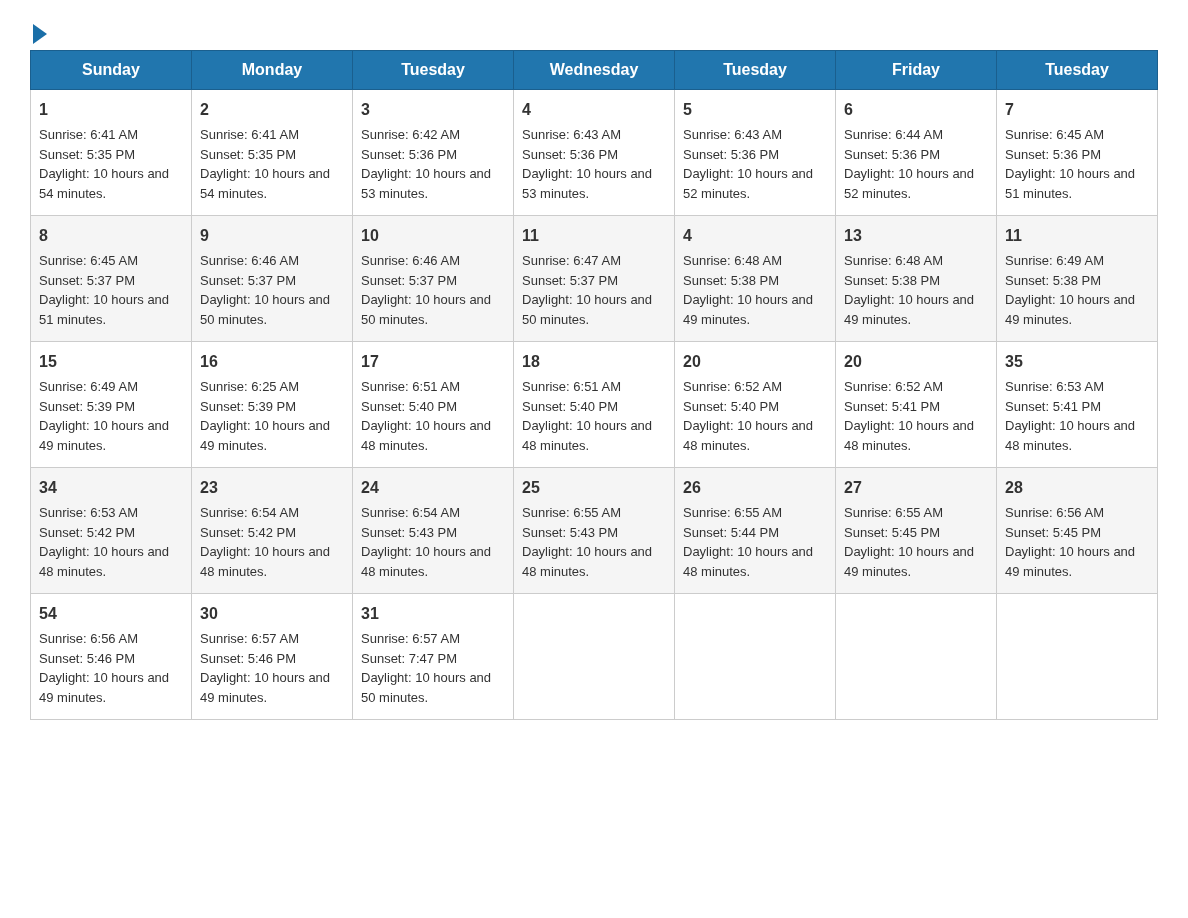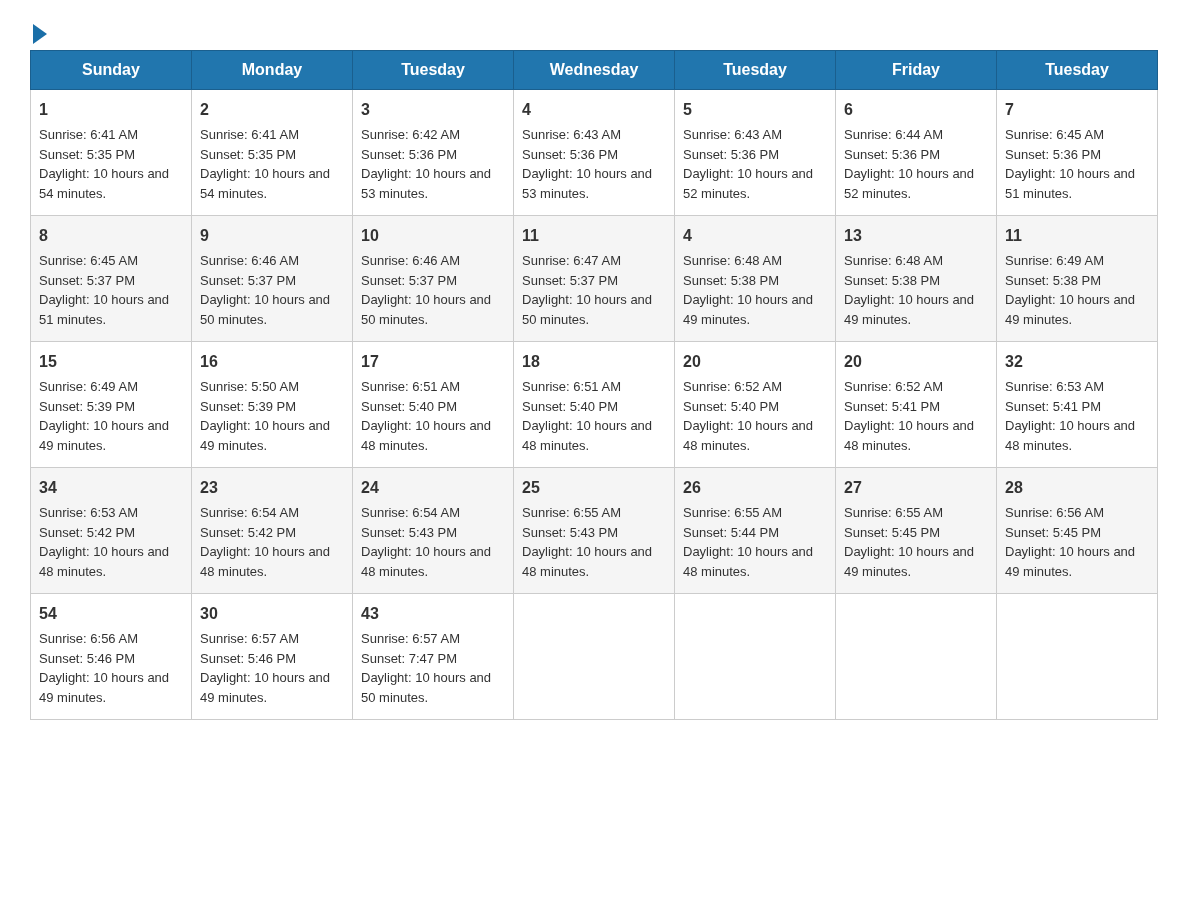--- a/index.html
+++ b/index.html
@@ -142,39 +142,39 @@
         <td><span class="day-num">8</span><span>Sunrise: 6:45 AM</span><br><span>Sunset: 5:37 PM</span><br><span>Daylight: 10 hours and 51 minutes.</span></td>
         <td><span class="day-num">9</span><span>Sunrise: 6:46 AM</span><br><span>Sunset: 5:37 PM</span><br><span>Daylight: 10 hours and 50 minutes.</span></td>
         <td><span class="day-num">10</span><span>Sunrise: 6:46 AM</span><br><span>Sunset: 5:37 PM</span><br><span>Daylight: 10 hours and 50 minutes.</span></td>
         <td><span class="day-num">11</span><span>Sunrise: 6:47 AM</span><br><span>Sunset: 5:37 PM</span><br><span>Daylight: 10 hours and 50 minutes.</span></td>
         <td><span class="day-num">4</span><span>Sunrise: 6:48 AM</span><br><span>Sunset: 5:38 PM</span><br><span>Daylight: 10 hours and 49 minutes.</span></td>
         <td><span class="day-num">13</span><span>Sunrise: 6:48 AM</span><br><span>Sunset: 5:38 PM</span><br><span>Daylight: 10 hours and 49 minutes.</span></td>
         <td><span class="day-num">11</span><span>Sunrise: 6:49 AM</span><br><span>Sunset: 5:38 PM</span><br><span>Daylight: 10 hours and 49 minutes.</span></td>
       </tr>
       <tr>
         <td><span class="day-num">15</span><span>Sunrise: 6:49 AM</span><br><span>Sunset: 5:39 PM</span><br><span>Daylight: 10 hours and 49 minutes.</span></td>
-        <td><span class="day-num">16</span><span>Sunrise: 5:50 AM</span><br><span>Sunset: 5:39 PM</span><br><span>Daylight: 10 hours and 49 minutes.</span></td>
+        <td><span class="day-num">16</span><span>Sunrise: 6:25 AM</span><br><span>Sunset: 5:39 PM</span><br><span>Daylight: 10 hours and 49 minutes.</span></td>
         <td><span class="day-num">17</span><span>Sunrise: 6:51 AM</span><br><span>Sunset: 5:40 PM</span><br><span>Daylight: 10 hours and 48 minutes.</span></td>
         <td><span class="day-num">18</span><span>Sunrise: 6:51 AM</span><br><span>Sunset: 5:40 PM</span><br><span>Daylight: 10 hours and 48 minutes.</span></td>
         <td><span class="day-num">20</span><span>Sunrise: 6:52 AM</span><br><span>Sunset: 5:40 PM</span><br><span>Daylight: 10 hours and 48 minutes.</span></td>
         <td><span class="day-num">20</span><span>Sunrise: 6:52 AM</span><br><span>Sunset: 5:41 PM</span><br><span>Daylight: 10 hours and 48 minutes.</span></td>
-        <td><span class="day-num">32</span><span>Sunrise: 6:53 AM</span><br><span>Sunset: 5:41 PM</span><br><span>Daylight: 10 hours and 48 minutes.</span></td>
+        <td><span class="day-num">35</span><span>Sunrise: 6:53 AM</span><br><span>Sunset: 5:41 PM</span><br><span>Daylight: 10 hours and 48 minutes.</span></td>
       </tr>
       <tr>
         <td><span class="day-num">34</span><span>Sunrise: 6:53 AM</span><br><span>Sunset: 5:42 PM</span><br><span>Daylight: 10 hours and 48 minutes.</span></td>
         <td><span class="day-num">23</span><span>Sunrise: 6:54 AM</span><br><span>Sunset: 5:42 PM</span><br><span>Daylight: 10 hours and 48 minutes.</span></td>
         <td><span class="day-num">24</span><span>Sunrise: 6:54 AM</span><br><span>Sunset: 5:43 PM</span><br><span>Daylight: 10 hours and 48 minutes.</span></td>
         <td><span class="day-num">25</span><span>Sunrise: 6:55 AM</span><br><span>Sunset: 5:43 PM</span><br><span>Daylight: 10 hours and 48 minutes.</span></td>
         <td><span class="day-num">26</span><span>Sunrise: 6:55 AM</span><br><span>Sunset: 5:44 PM</span><br><span>Daylight: 10 hours and 48 minutes.</span></td>
         <td><span class="day-num">27</span><span>Sunrise: 6:55 AM</span><br><span>Sunset: 5:45 PM</span><br><span>Daylight: 10 hours and 49 minutes.</span></td>
         <td><span class="day-num">28</span><span>Sunrise: 6:56 AM</span><br><span>Sunset: 5:45 PM</span><br><span>Daylight: 10 hours and 49 minutes.</span></td>
       </tr>
       <tr>
         <td><span class="day-num">54</span><span>Sunrise: 6:56 AM</span><br><span>Sunset: 5:46 PM</span><br><span>Daylight: 10 hours and 49 minutes.</span></td>
         <td><span class="day-num">30</span><span>Sunrise: 6:57 AM</span><br><span>Sunset: 5:46 PM</span><br><span>Daylight: 10 hours and 49 minutes.</span></td>
-        <td><span class="day-num">43</span><span>Sunrise: 6:57 AM</span><br><span>Sunset: 7:47 PM</span><br><span>Daylight: 10 hours and 50 minutes.</span></td>
+        <td><span class="day-num">31</span><span>Sunrise: 6:57 AM</span><br><span>Sunset: 7:47 PM</span><br><span>Daylight: 10 hours and 50 minutes.</span></td>
         <td class="empty"></td>
         <td class="empty"></td>
         <td class="empty"></td>
         <td class="empty"></td>
       </tr>
     </tbody>
 </table>
 
 </body></html>

